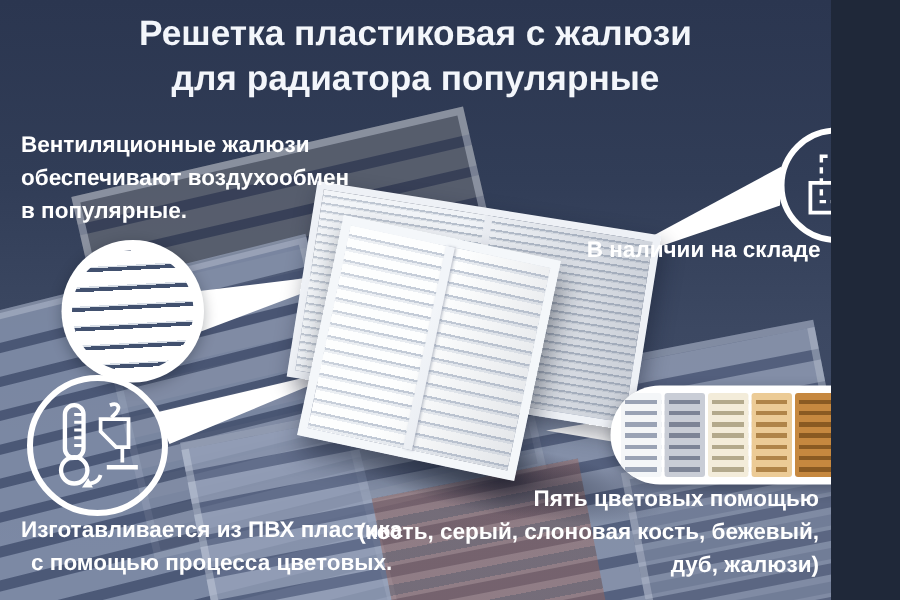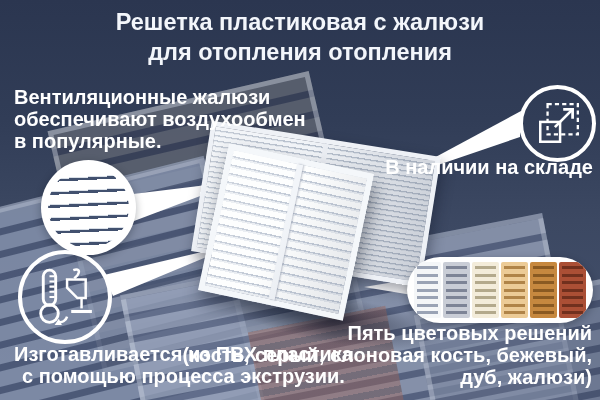--- a/index.html
+++ b/index.html
@@ -1,18 +1,18 @@
 <!DOCTYPE html>
 <html><head>
 <meta charset="utf-8">
 <style>
   html,body{margin:0;padding:0;background:#1f2839;}
   *{box-sizing:border-box;}
   .stage{
-    position:relative;width:600px;height:400px;overflow:hidden;
+    position:relative;width:554px;height:400px;overflow:hidden;
     font-family:"Liberation Sans","DejaVu Sans",sans-serif;
     background:linear-gradient(180deg,#2b3650 0%,#313d57 30%,#3c4862 55%,#46536f 100%);
   }
   
   .bg{position:absolute;inset:0;z-index:0;}
   .bg-grille{position:absolute;border:5px solid rgba(222,229,240,.45);}
   .g1{left:72px;top:98px;width:268px;height:248px;transform:rotate(-13deg);opacity:.88;
       background:repeating-linear-gradient(180deg,#5c6270 0 14px,#394158 14px 21px);}
   .g2{left:-58px;top:188px;width:300px;height:280px;transform:rotate(-14deg);opacity:.8;
       border-width:6px;background:repeating-linear-gradient(180deg,#8a97b2 0 15px,#4e5b7a 15px 22px);}
@@ -38,21 +38,21 @@
   .grille.front{left:212px;top:157px;width:148px;height:150px;transform:rotate(12deg);
       border:6px solid #f4f7fa;box-shadow:4px 10px 18px rgba(12,18,34,.48);
       background:repeating-linear-gradient(180deg,#fdfefe 0 5.6px,#c2cad6 5.6px 7px,#e8ecf1 7px 8.6px);}
   .grille.front::before{content:"";position:absolute;left:50%;top:0;bottom:0;width:6px;margin-left:-3px;
       background:#f2f5f9;box-shadow:1px 0 2px rgba(110,120,142,.45);}
   .grille.front::after{content:"";position:absolute;inset:0;
       background:linear-gradient(105deg,rgba(255,255,255,.22) 0%,rgba(255,255,255,0) 45%,rgba(96,106,128,.16) 100%);}
   
   .title{position:absolute;z-index:4;left:0;right:0;top:7px;margin:0;text-align:center;
       color:#f3f6fb;font-size:23.5px;font-weight:700;line-height:30px;}
-  .feature-text{position:absolute;z-index:4;color:#ffffff;font-weight:700;font-size:20px;line-height:22px;}
+  .feature-text{position:absolute;z-index:4;color:#ffffff;font-weight:700;font-size:15px;line-height:22px;}
   .ft-tl{left:14px;top:86px;text-align:left;}
   .ft-tr{right:7px;top:156px;text-align:right;}
   .ft-bl{left:14px;top:343px;text-align:center;}
   .ft-br{right:8px;top:322px;text-align:right;}
   
   .circle{position:absolute;z-index:3;border-radius:50%;}
   .circle-louver{left:41px;top:160px;width:95px;height:95px;background:#ffffff;
       box-shadow:0 3px 9px rgba(8,12,24,.3);overflow:hidden;}
   .louver-lines{position:absolute;inset:7px;border-radius:50%;transform:rotate(-3deg);
       background:repeating-linear-gradient(180deg,#ffffff 0 9.5px,#d9dfe7 9.5px 10.5px,#42516f 10.5px 13px);}
@@ -90,37 +90,37 @@
   </svg>
 
   <div class="product">
     <div class="product-shadow"></div>
     <div class="grille back"></div>
     <div class="grille front"></div>
   </div>
 
   <h1 class="title">
     <div>Решетка пластиковая с жалюзи</div>
-    <div>для отопления отопления</div>
+    <div>для радиатора популярные</div>
   </h1>
 
   <div class="feature-text ft-tl">
     <div>Вентиляционные жалюзи</div>
     <div>обеспечивают воздухообмен</div>
     <div>в популярные.</div>
   </div>
   <div class="feature-text ft-tr">
     <div>В наличии на складе</div>
   </div>
   <div class="feature-text ft-bl">
     <div>Изготавливается из ПВХ пластика</div>
-    <div>с помощью процесса экструзии.</div>
+    <div>с помощью процесса цветовых.</div>
   </div>
   <div class="feature-text ft-br">
-    <div>Пять цветовых решений</div>
+    <div>Пять цветовых помощью</div>
     <div>(кость, серый, слоновая кость, бежевый,</div>
     <div>дуб, жалюзи)</div>
   </div>
 
   <div class="circle circle-louver">
     <div class="louver-lines"></div>
   </div>
 
   <div class="circle circle-outline circle-sizes">
     <svg width="48" height="48" viewBox="0 0 46 46">

